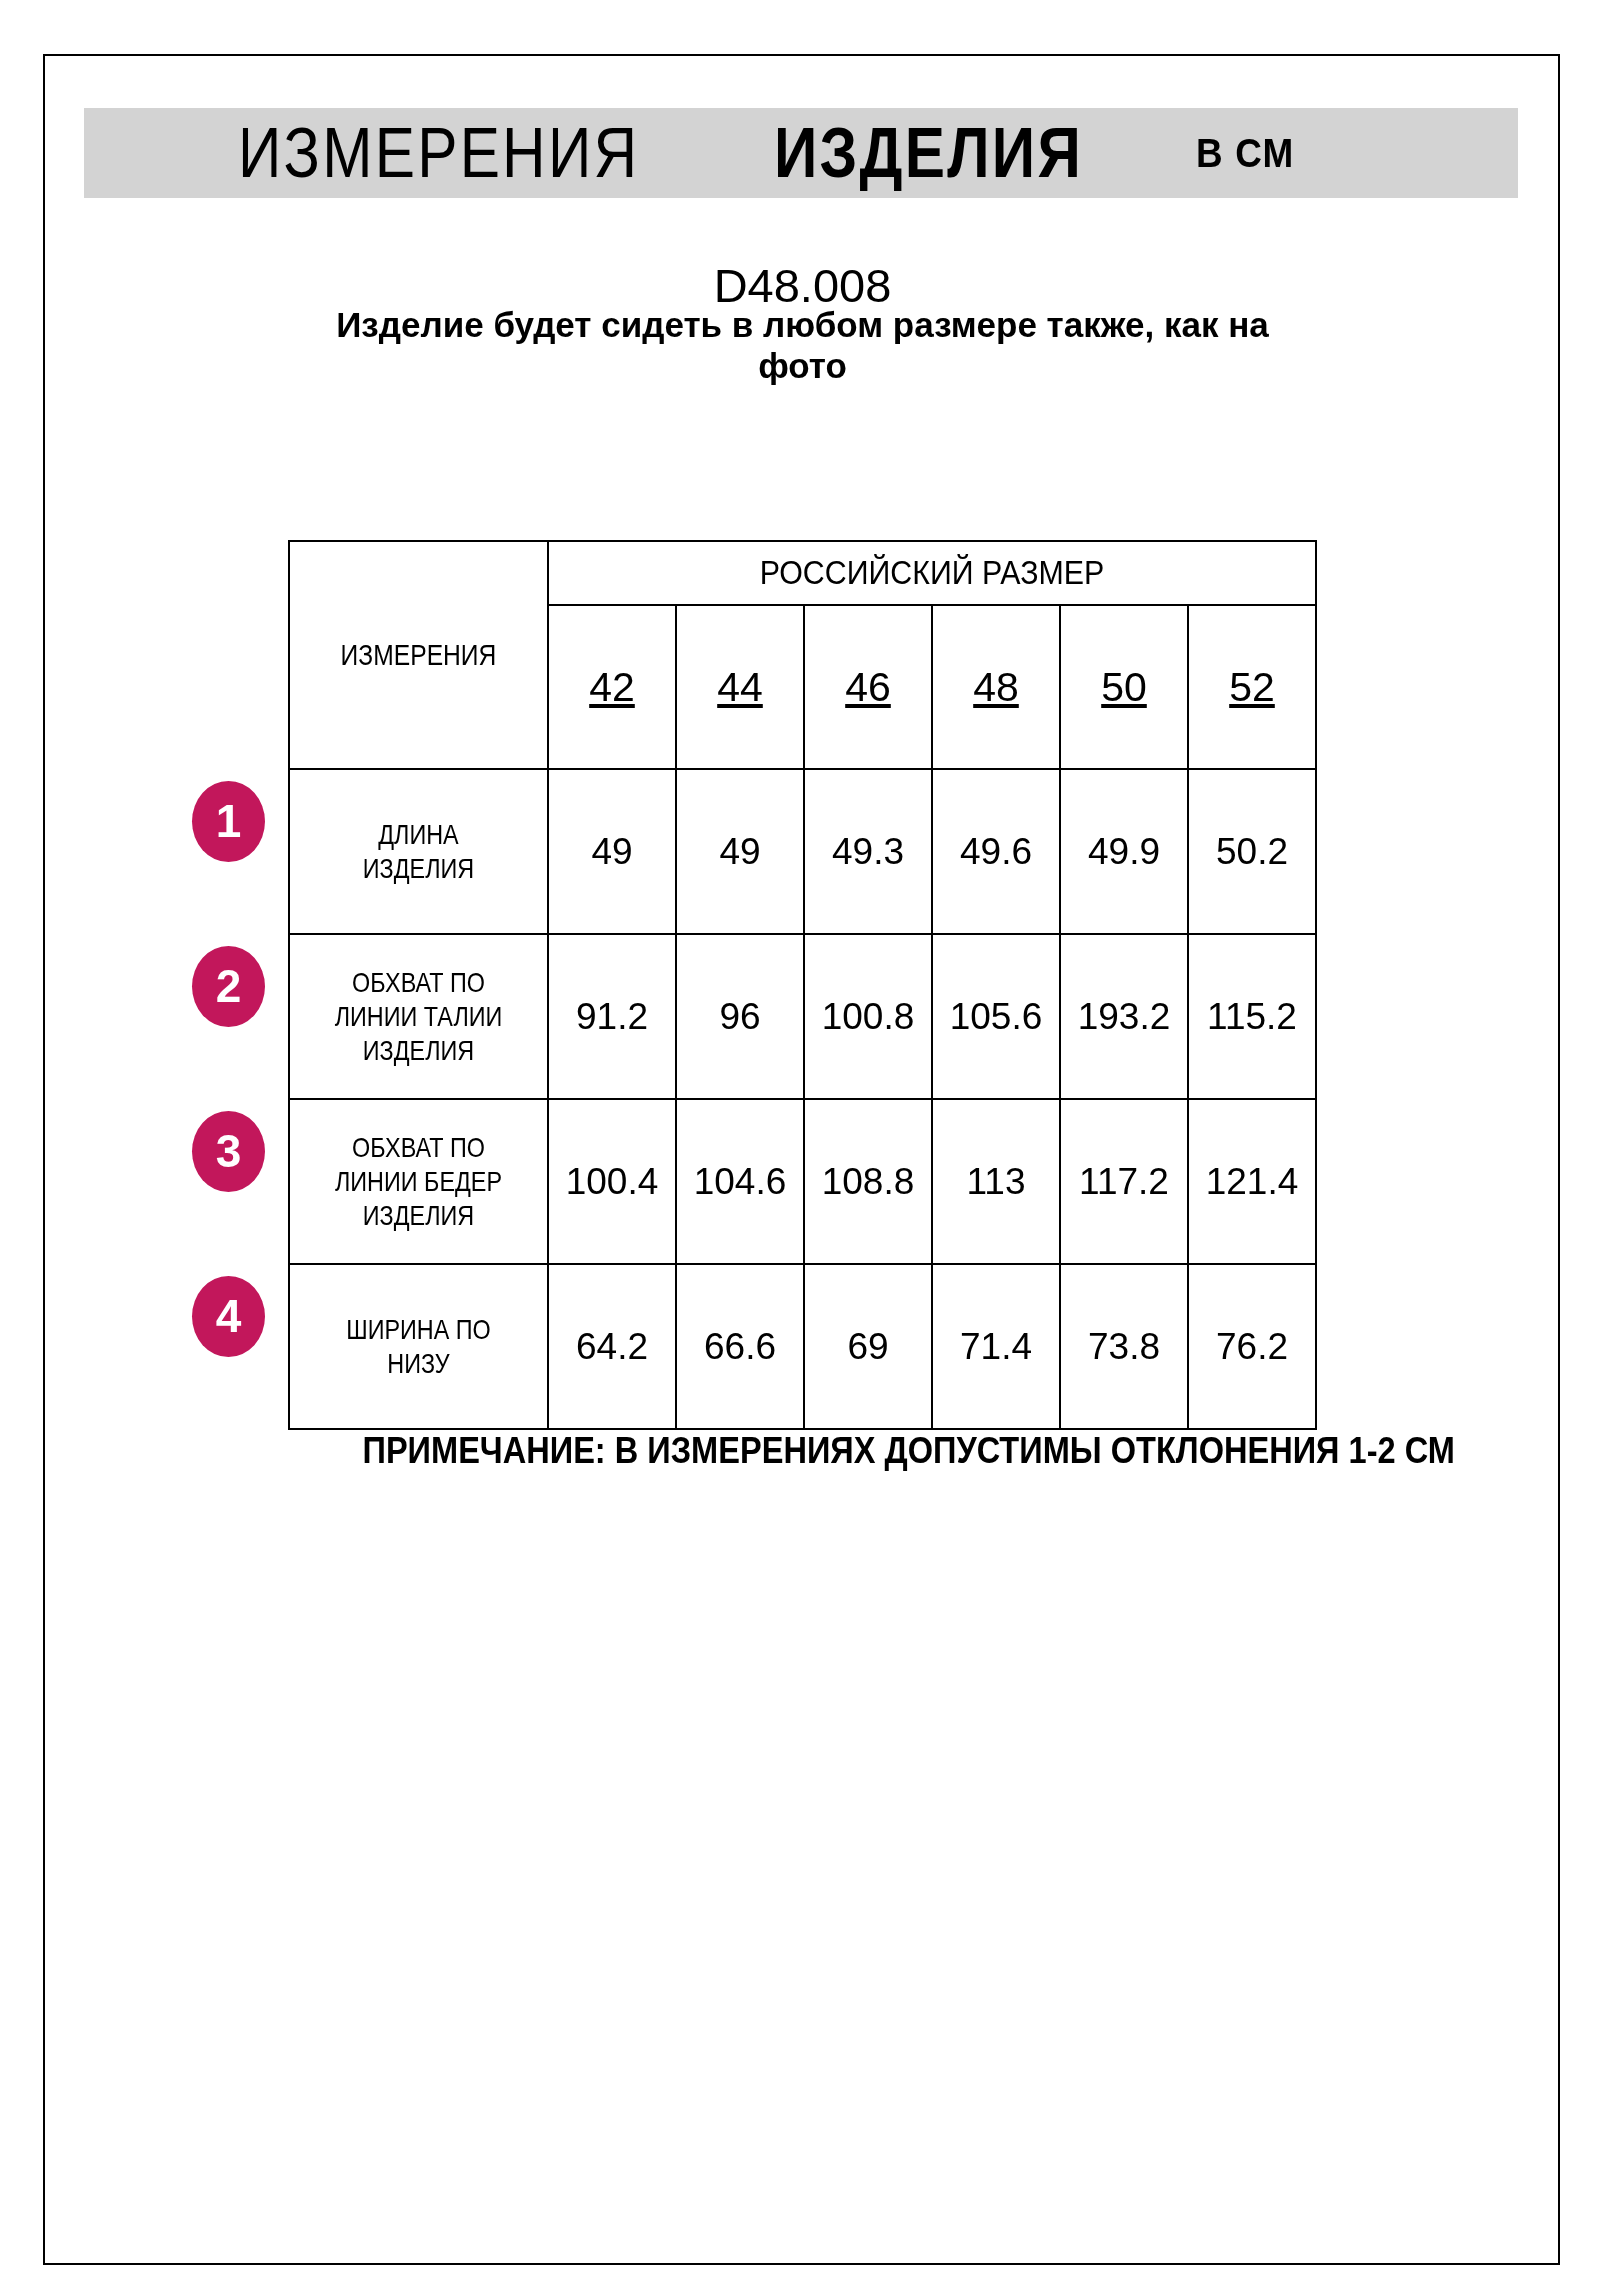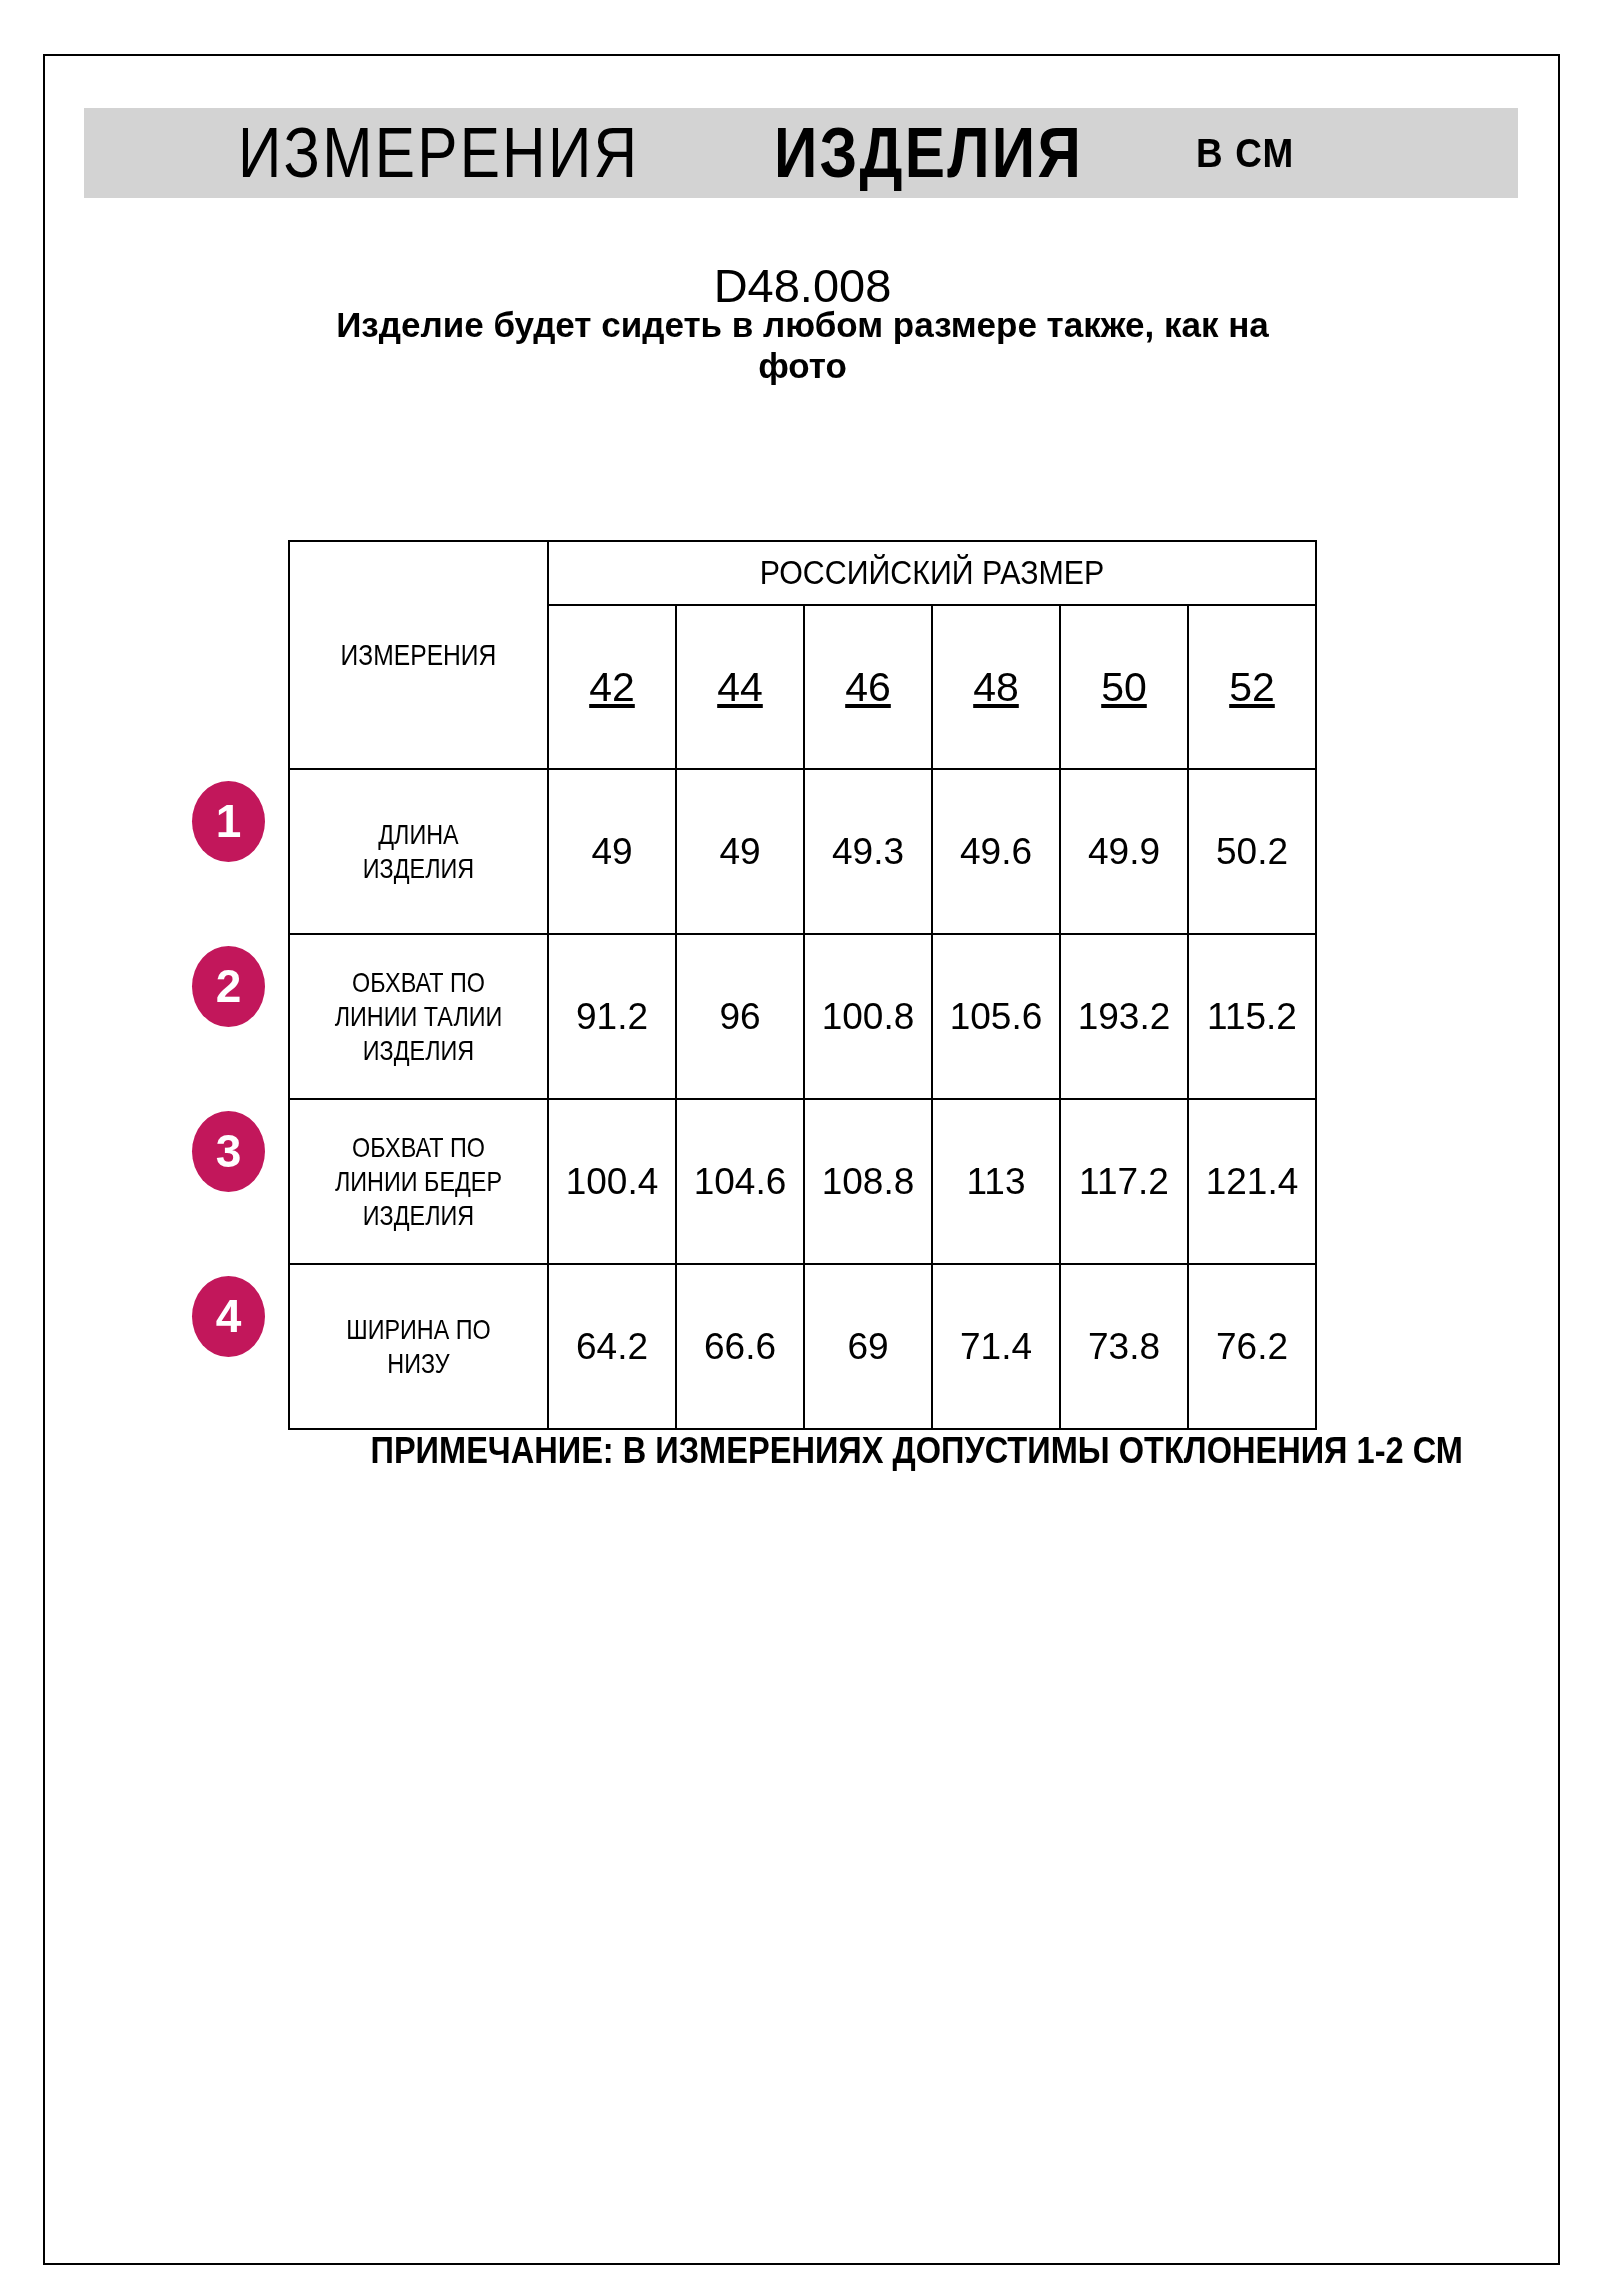--- a/index.html
+++ b/index.html
@@ -81,21 +81,21 @@
     color:#fff;font-size:46px;font-weight:700;
     line-height:81px;text-align:center;
     left:192px;
   }
   .badge-1{top:781px;}
   .badge-2{top:946px;}
   .badge-3{top:1111px;}
   .badge-4{top:1276px;}
 
   .note{
-    left:296px;top:1430px;width:1029px;text-align:center;
+    left:288px;top:1430px;width:1029px;text-align:center;
     font-size:37px;font-weight:700;white-space:nowrap;
   }
   .note .inner{display:inline-block;transform:scaleX(0.88);transform-origin:center;}
 </style>
 </head>
 <body>
 
 <div class="abs page-frame"></div>
 
 <div class="abs header-band" style="background:#D3D3D3;">

